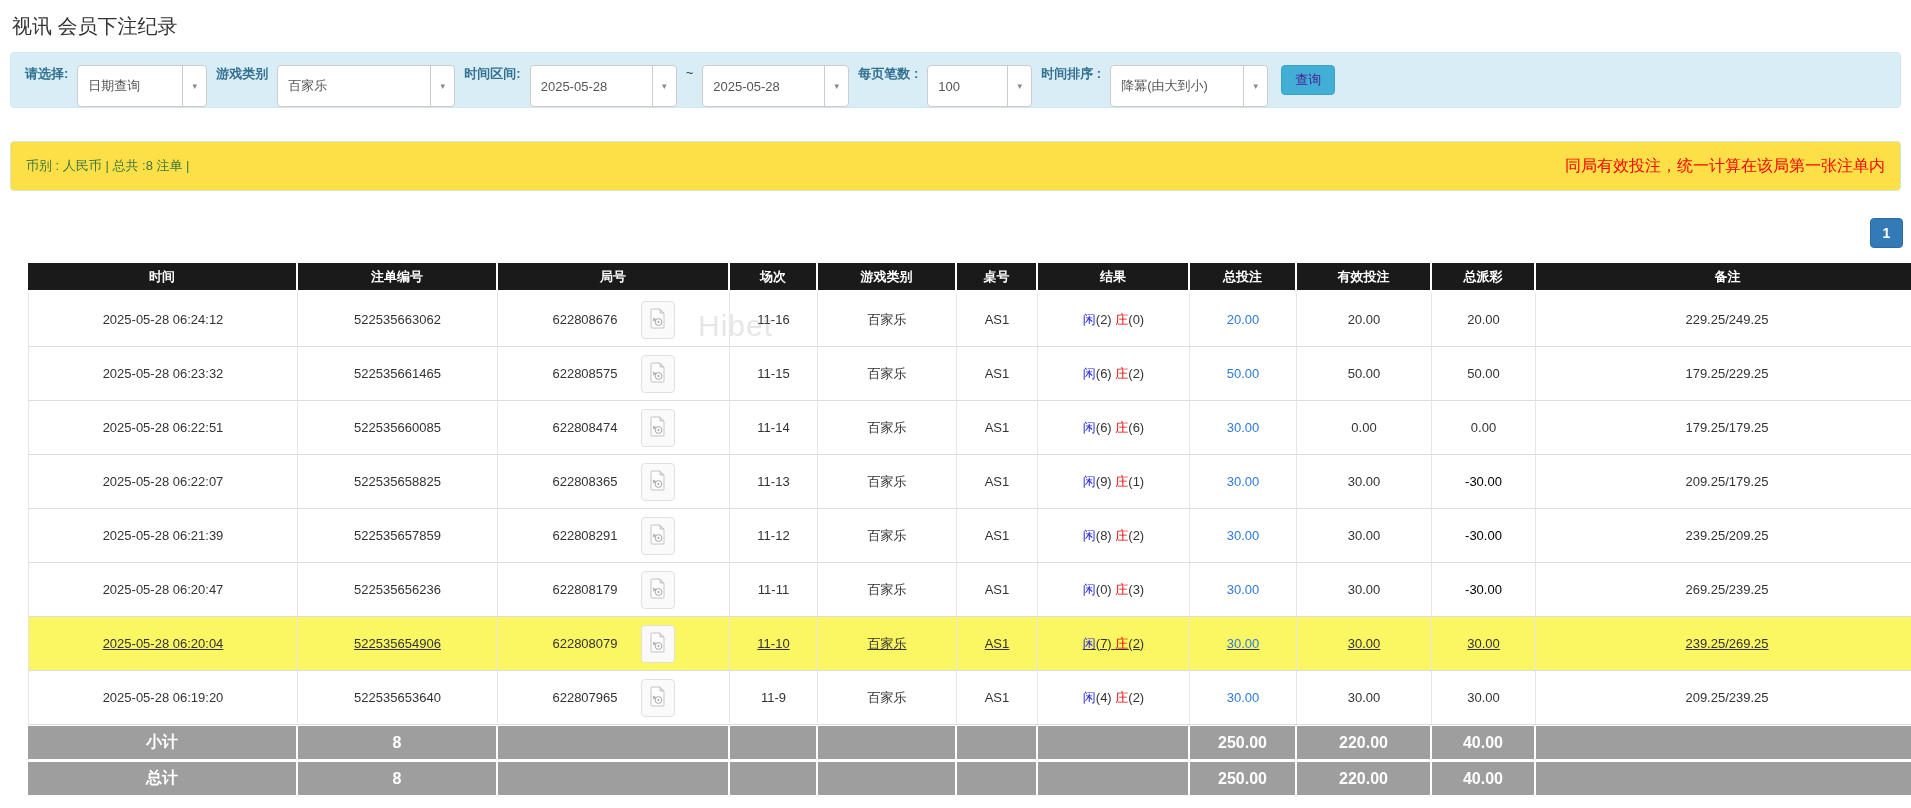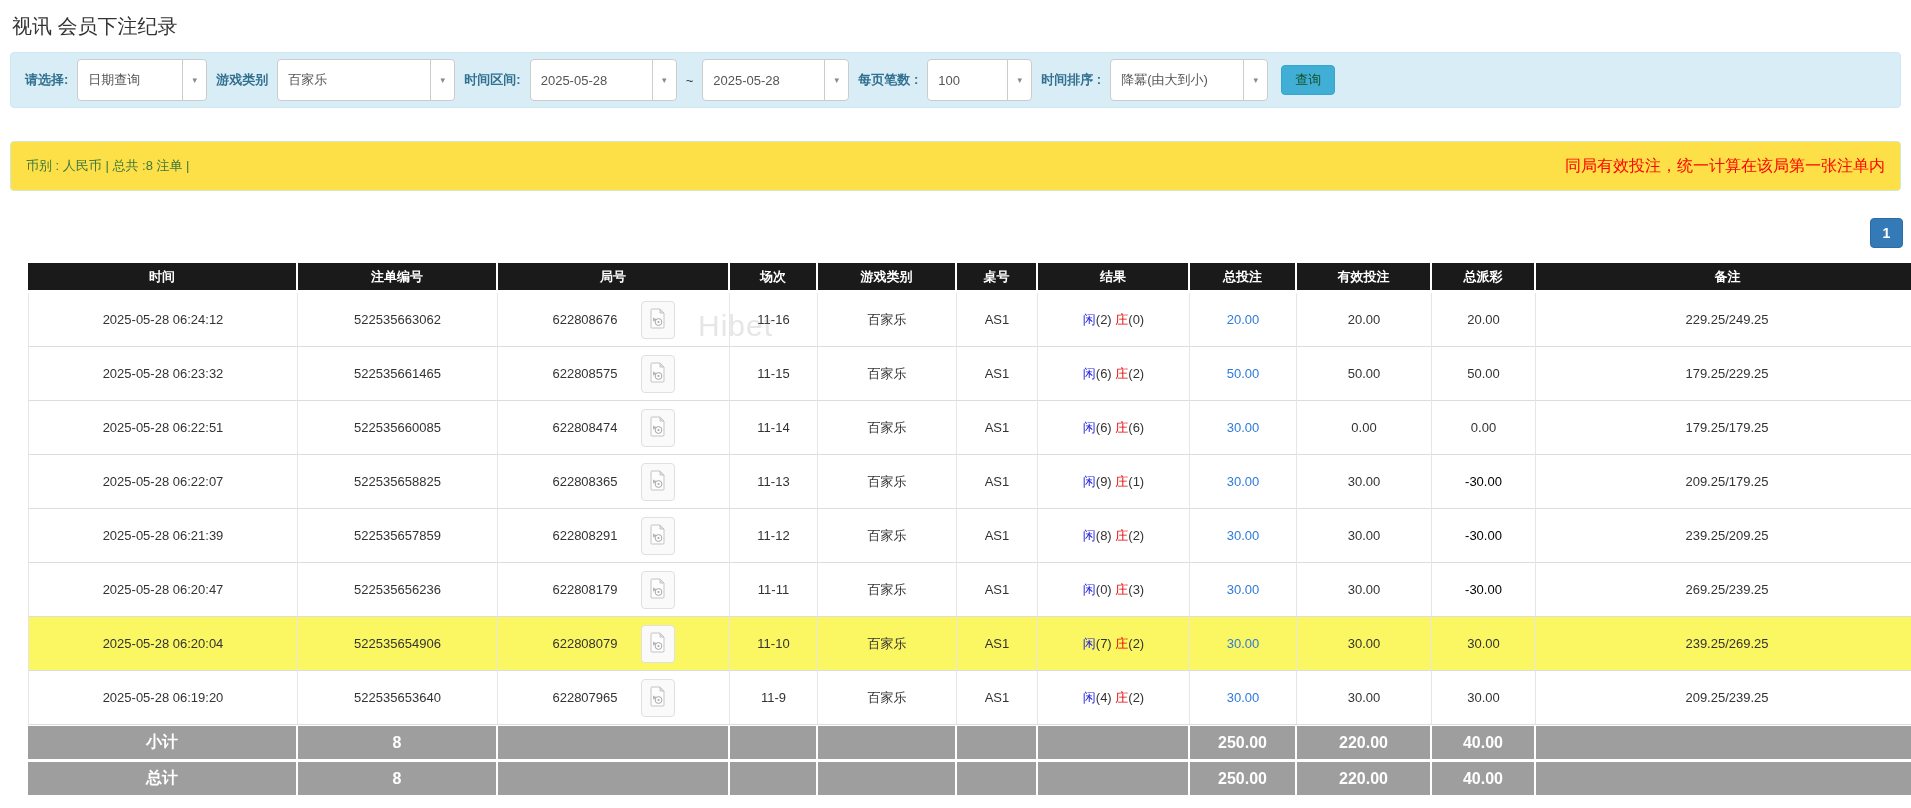--- a/index.html
+++ b/index.html
@@ -4,31 +4,31 @@
 <style>
   * { box-sizing: border-box; margin: 0; padding: 0; }
   html,body { width: 1911px; height: 808px; background:#fff; overflow:hidden;
     font-family:"Liberation Sans","DejaVu Sans",sans-serif; }
   .page { position:relative; width:1911px; height:808px; }
 
   h1.page-title { font-size:20px; font-weight:500; color:#333; margin:13px 0 11px 12px; }
 
   
   .filter-bar { margin:12px 10px; height:56px; background:#d9edf7; border:1px solid #cfe7f3;
-    border-radius:4px; display:flex; align-items:center; padding:12px 14px; gap:9px; }
+    border-radius:4px; display:flex; padding:12px 14px; gap:9px; }
   .flabel { font-size:13px; font-weight:bold; color:#31708f; white-space:nowrap; }
   .combo { display:inline-flex; align-items:stretch; background:#fff; border:1px solid #ccc;
     border-radius:4px; height:42px; overflow:hidden; cursor:pointer; }
   .combo-text { display:flex; align-items:center; padding:0 10px; font-size:13px; color:#555; flex:1; white-space:nowrap; }
   .combo-arrow { display:flex; align-items:center; justify-content:center; width:24px;
     border-left:1px solid #ccc; color:#888; font-size:9px; }
   .w-type { width:130px; } .w-game { width:178px; } .w-date { width:147px; }
   .w-count { width:105px; } .w-sort { width:158px; }
   .tilde { font-size:13px; color:#333; }
-  .btn-query { margin-left:4px; height:30px; padding:0 13px; background:#41aed6; color:#14532d;
+  .btn-query { margin-left:4px; height:30px; padding:0 13px; background:#41aed6; color:#4c1d95;
     border:1px solid #39a5cd; border-radius:4px; font-size:13px; cursor:pointer; }
 
   
   .summary-bar { margin:33px 10px 0; height:50px; background:#fde047; border:1px solid #d6e9c6;
     border-radius:4px; display:flex; align-items:center; justify-content:space-between; padding:0 15px; }
   .summary-left { font-size:13px; color:#3c763d; }
   .summary-right { font-size:16px; color:#ff0000; }
 
   
   .pagination { display:flex; justify-content:flex-end; margin:27px 8px 15px 10px; }
@@ -36,21 +36,21 @@
     border-radius:4px; color:#fff; font-size:14px; font-weight:bold; cursor:pointer; }
 
   
   table.records { width:1891px; margin:0 28px; border-collapse:separate; border-spacing:0; table-layout:fixed; }
   thead th { background:#1a1a1a; color:#fff; font-size:13px; font-weight:bold; height:30px;
     text-align:center; border-right:2px solid #fff; border-bottom:3px solid #fff; }
   thead th:last-child { border-right:none; }
   tbody td { height:54px; font-size:13px; color:#333; text-align:center; background:#fff;
     border-bottom:1px solid #ddd; border-right:1px solid #e6e6e6; }
   tbody td:first-child { border-left:1px solid #e6e6e6; }
-  tbody tr.highlight td { background:#fbf762; }
+  tbody tr.highlight td { background:#fbf762;text-decoration:underline; }
   tfoot td { background:#9e9e9e; color:#fff; font-size:16px; font-weight:bold; height:36px;
     text-align:center; border-right:2px solid #fff; border-bottom:2px solid #fff; border-top:1px solid #fff; }
   tfoot td:last-child { border-right:none; }
 
   .round-cell { display:inline-flex; align-items:center; gap:23px; }
   .video-btn { width:34px; height:38px; background:#fafafa; border:1px solid #e0e0e0;
     border-radius:4px; display:inline-flex; align-items:center; justify-content:center; cursor:pointer; }
   .player { color:#2020dd; }
   .banker { color:#e60000; }
   .score { color:#333; }

